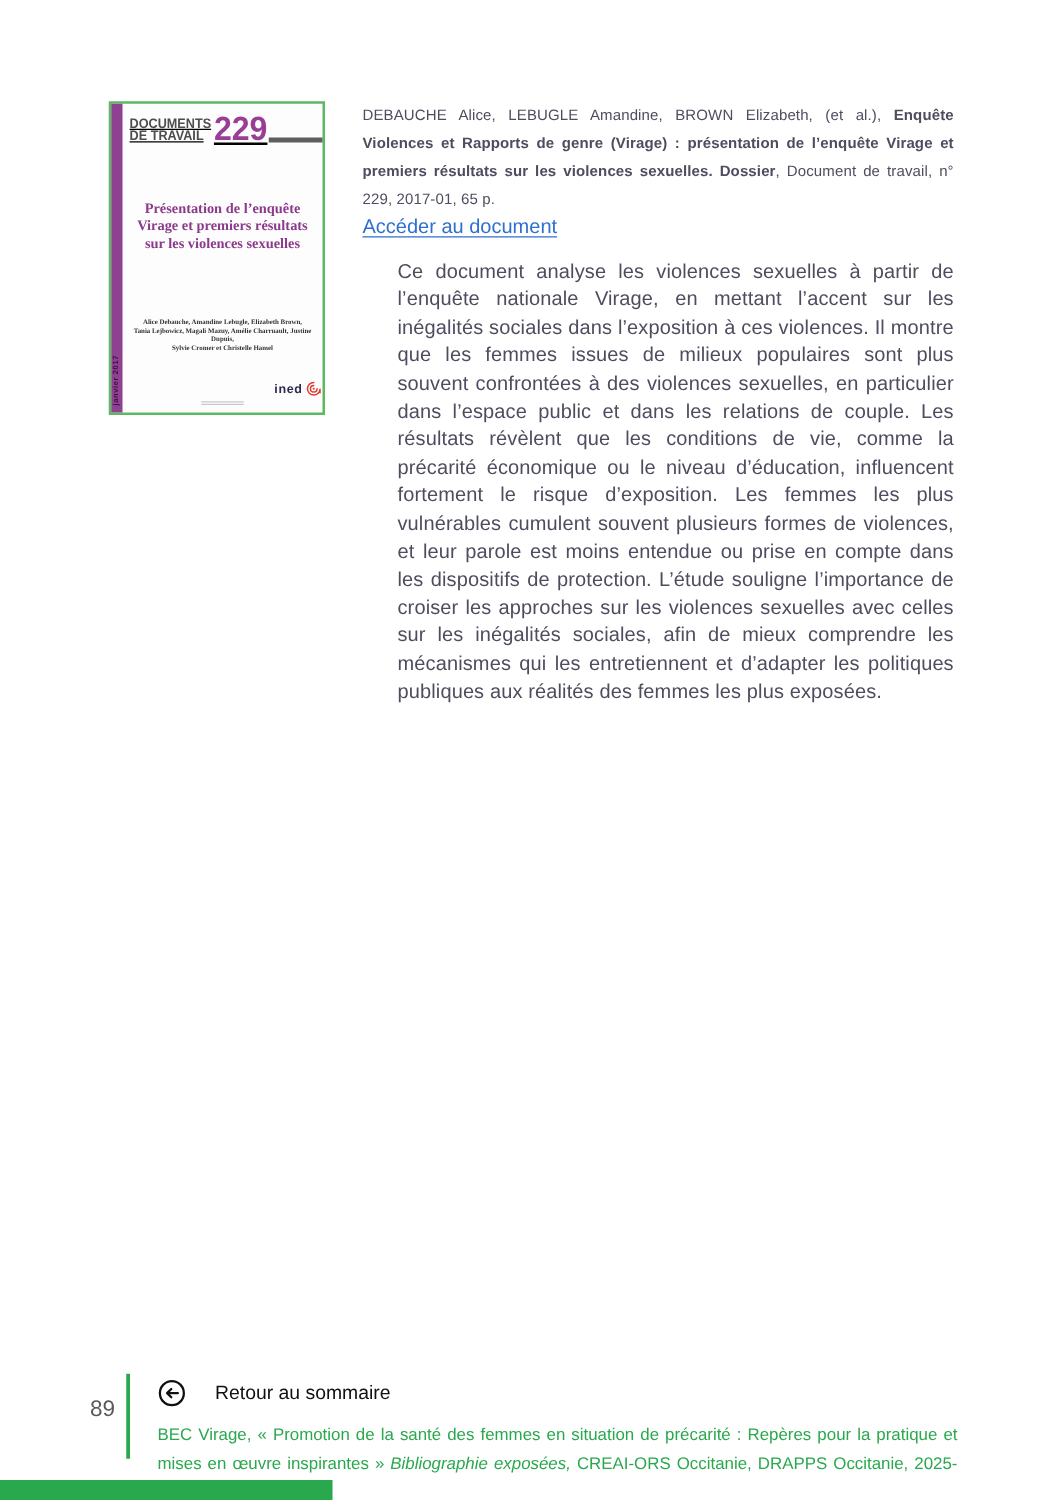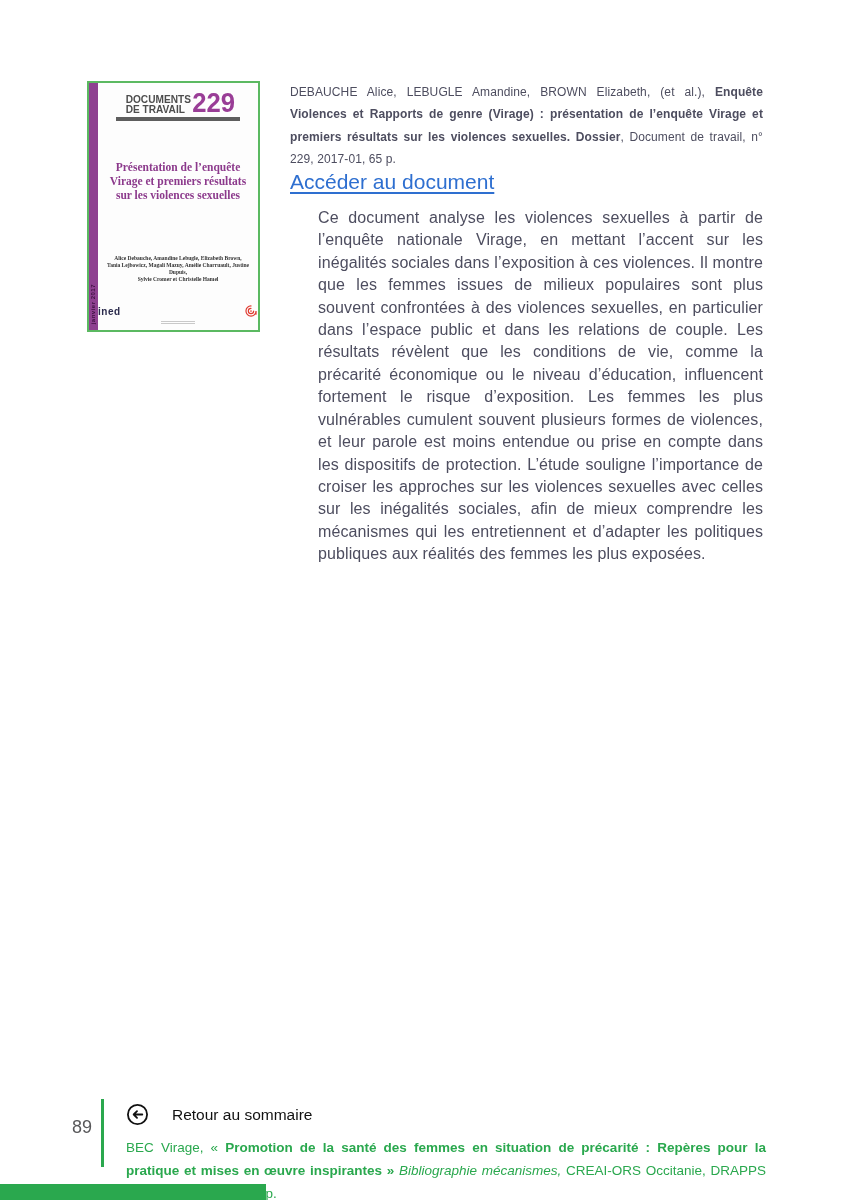--- a/index.html
+++ b/index.html
@@ -53,21 +53,21 @@
     letter-spacing:.5px;
     white-space:nowrap;
   }
   .cover-body{
     position:absolute;
     left:9px; right:0; top:0; bottom:0;
   }
   .masthead-wrap{
     position:absolute;
     top:10px; left:0; right:0;
-    display:flex; flex-direction:column; align-items:center;
+    display:flex; flex-direction:row; align-items:flex-end;text-decoration:underline;
   }
   .masthead{
     display:flex; align-items:flex-end;
   }
   .masthead-lines{
     font-weight:bold;
     font-size:11px;
     line-height:10px;
     color:var(--masthead-gray);
     transform:scaleX(.92);
@@ -103,21 +103,21 @@
     text-align:center;
     font-family:"Liberation Serif", serif;
     font-weight:bold;
     font-size:5.5px;
     line-height:7px;
     color:#333333;
   }
   .ined-logo{
     position:absolute;
     bottom:12px; left:0; right:0;
-    display:flex; align-items:center; justify-content:space-between;
+    display:flex; align-items:center; justify-content:flex-end;
     gap:2px;
   }
   .ined-text{
     font-size:10px;
     font-weight:bold;
     color:#2b2b4d;
     letter-spacing:.5px;
   }
   .ined-sub{
     position:absolute;
@@ -135,21 +135,21 @@
   }
   .citation{
     font-size:12px;
     line-height:22.4px;
     text-align:justify;
     letter-spacing:.1px;
   }
   .citation .bold{font-weight:bold;}
   .doc-link{
     display:inline-block;
-    font-size:21px;
+    font-size:16px;
     line-height:22.4px;
     color:var(--link-blue);
     text-decoration:underline;
     text-underline-offset:3px;
     cursor:pointer;
   }
   .summary{
     margin-top:14px;
     font-size:16px;
     line-height:22.4px;
@@ -186,21 +186,21 @@
   }
   .footer-citation{
     position:absolute;
     left:126px; top:1136px;
     width:640px;
     font-size:13.5px;
     line-height:23px;
     color:var(--accent-green);
     text-align:justify;
   }
-  .footer-citation .b{font-weight:bold;}
+  .footer-citation .b{font-weight:normal;}
   .footer-citation .i{font-style:italic;}
   .bottom-bar{
     position:absolute;
     left:0; top:1184px;
     width:266px; height:16px;
     background:var(--accent-green);
   }
 </style>
 </head>
 <body>
@@ -254,15 +254,15 @@
 <div class="footer-vline"></div>
 
 <div class="back-link">
   <svg width="23" height="23" viewBox="0 0 24 24">
     <circle cx="12" cy="12" r="10" fill="none" stroke="#111111" stroke-width="1.9"></circle>
     <path d="M17 12 H8 M11.5 8.5 L8 12 l3.5 3.5" fill="none" stroke="#111111" stroke-width="1.9" stroke-linecap="round" stroke-linejoin="round"></path>
   </svg>
   <span class="back-link-label">Retour au sommaire</span>
 </div>
 
-<p class="footer-citation"><span>BEC Virage, « </span><span class="b">Promotion de la santé des femmes en situation de précarité : Repères pour la pratique et mises en œuvre inspirantes »</span><span class="i"> Bibliographie mécanismes,</span><span> CREAI-ORS Occitanie, DRAPPS Occitanie, 2025-10, 61 p.</span></p>
+<p class="footer-citation"><span>BEC Virage, « </span><span class="b">Promotion de la santé des femmes en situation de précarité : Repères pour la pratique et mises en œuvre inspirantes »</span><span class="i"> Bibliographie exposées,</span><span> CREAI-ORS Occitanie, DRAPPS Occitanie, 2025-10, 61 p.</span></p>
 
 <div class="bottom-bar"></div>
 
 </body></html>

